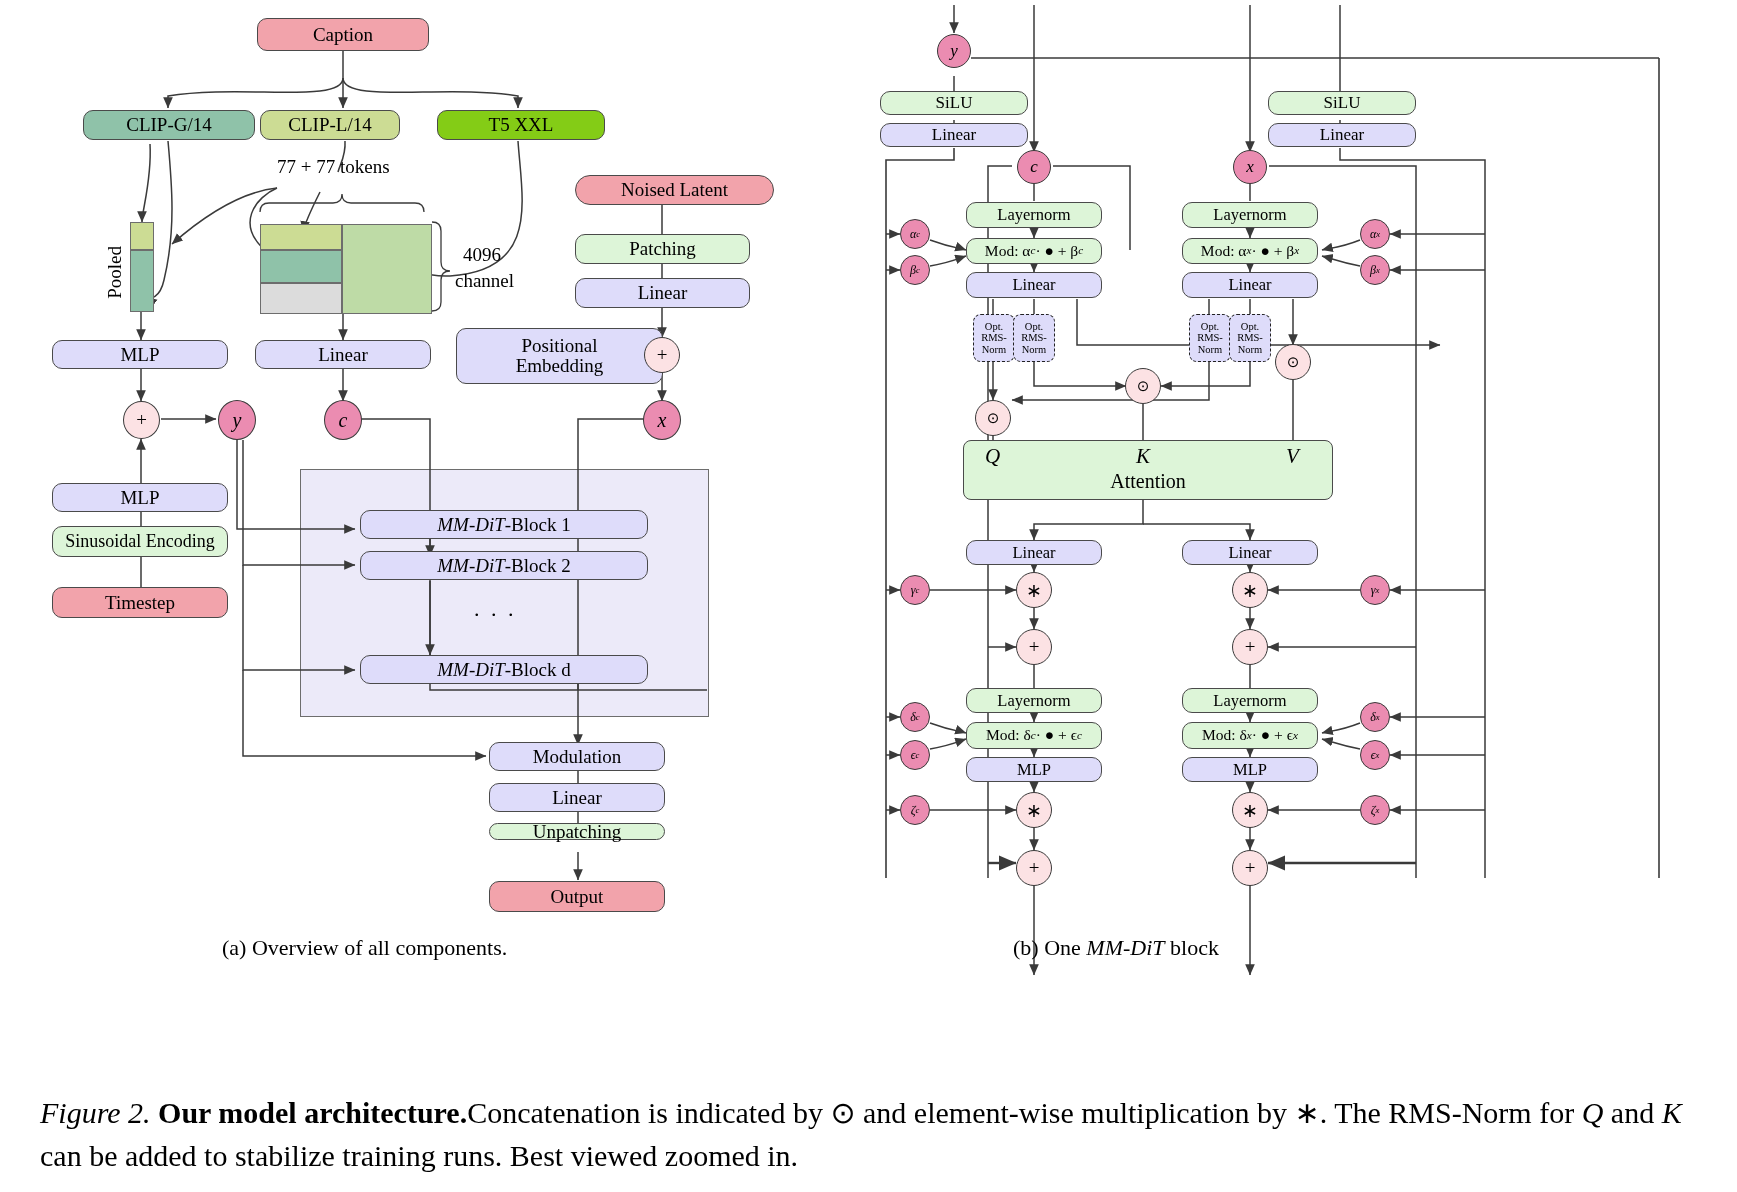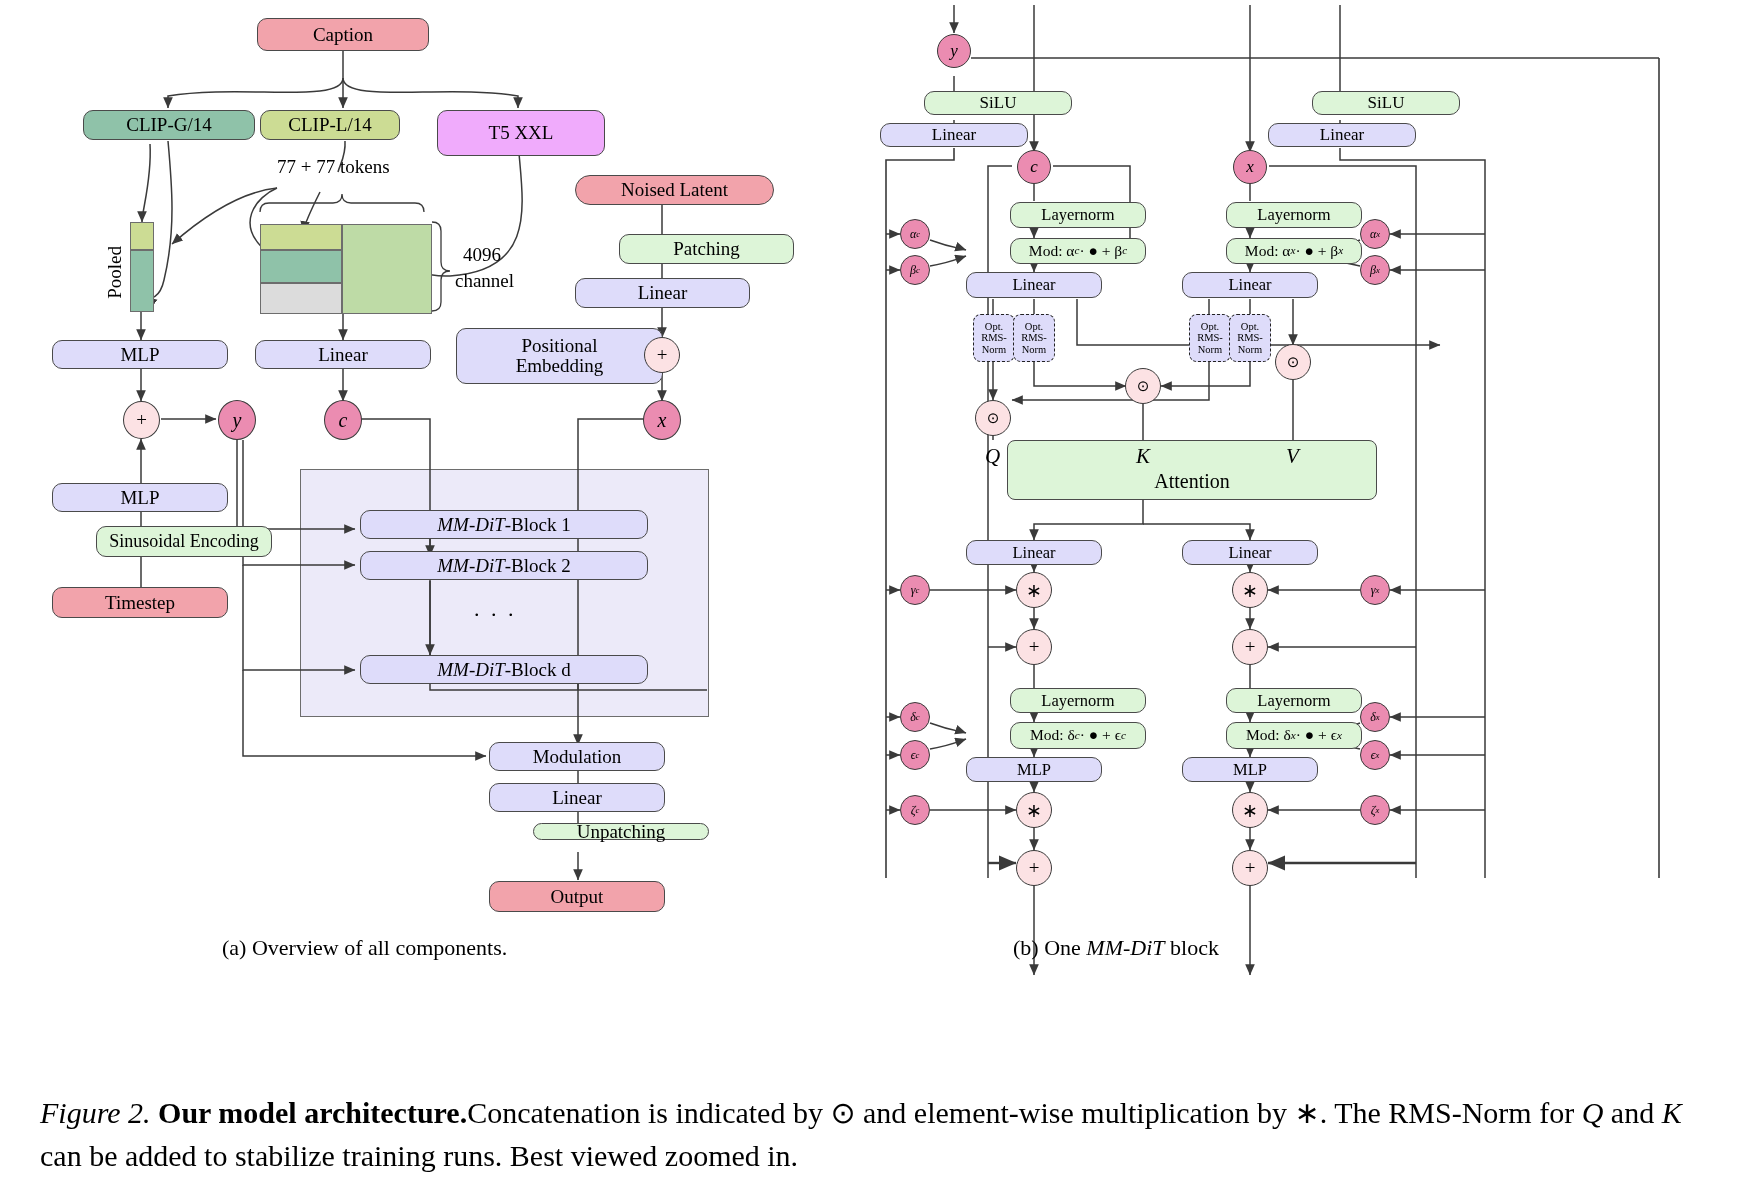--- a/index.html
+++ b/index.html
@@ -6,21 +6,21 @@
   body{width:1737px;height:1192px;position:relative;
        font-family:"Liberation Serif",serif;color:#000;overflow:hidden;}
 
   
   .node{position:absolute;box-sizing:border-box;
         display:flex;align-items:center;justify-content:center;
         border:1.3px solid #4a4a4a;border-radius:10px;
         font-size:19px;line-height:1.05;text-align:center;
         background:#fff;z-index:6;}
   .pink{background:#f2a3ab;}
-  .green{background:#ddf5d8;margin-left:44px;}
+  .green{background:#ddf5d8;}
   .blue{background:#dedcfa;}
   .rmsnorm{background:#dedcfa;border:1.6px dashed #222;border-radius:8px;
            font-size:10.5px;line-height:1.08;padding:1px;}
 
   .circ{position:absolute;box-sizing:border-box;border:1.3px solid #3a3a3a;
         border-radius:50%;display:flex;align-items:center;justify-content:center;
         background:#fce2e4;font-size:19px;z-index:7;}
   .lbl{position:absolute;box-sizing:border-box;border:1.3px solid #3a3a3a;
        border-radius:50%;display:flex;align-items:center;justify-content:center;
        background:#eb8cb1;z-index:7;font-style:italic;}
@@ -225,21 +225,21 @@
     <path d="M1360,749 C1340,745 1330,741 1322,739" marker-end="url(#ah)"></path>
     <path d="M1360,590 L1268,590" marker-end="url(#ah)"></path>
     <path d="M1360,810 L1268,810" marker-end="url(#ah)"></path>
   </g>
 </svg>
 
 <div class="node pink" style="left:257px;top:18px;width:172px;height:33px;">Caption</div>
 
 <div class="node" style="left:83px;top:110px;width:172px;height:30px;background:#8fc2a9;">CLIP-G/14</div>
 <div class="node" style="left:260px;top:110px;width:140px;height:30px;background:#ccdc94;">CLIP-L/14</div>
-<div class="node" style="left:437px;top:110px;width:168px;height:46px;background:#f0abfc;">T5 XXL</div>
+<div class="node" style="left:437px;top:110px;width:168px;height:30px;background:#84cc16;">T5 XXL</div>
 
 <div class="plaintext" style="left:277px;top:156px;">77 + 77 tokens</div>
 <div class="plaintext" style="left:463px;top:244px;">4096</div>
 <div class="plaintext" style="left:455px;top:270px;">channel</div>
 
 <div class="sw" style="left:130px;top:222px;width:24px;height:28px;background:#ccdc94;"></div>
 <div class="sw" style="left:130px;top:250px;width:24px;height:62px;background:#8fc2a9;"></div>
 <div class="plaintext vert" style="left:104px;top:246px;font-size:19px;">Pooled</div>
 
 <div class="sw" style="left:260px;top:224px;width:82px;height:26px;background:#ccdc94;"></div>

